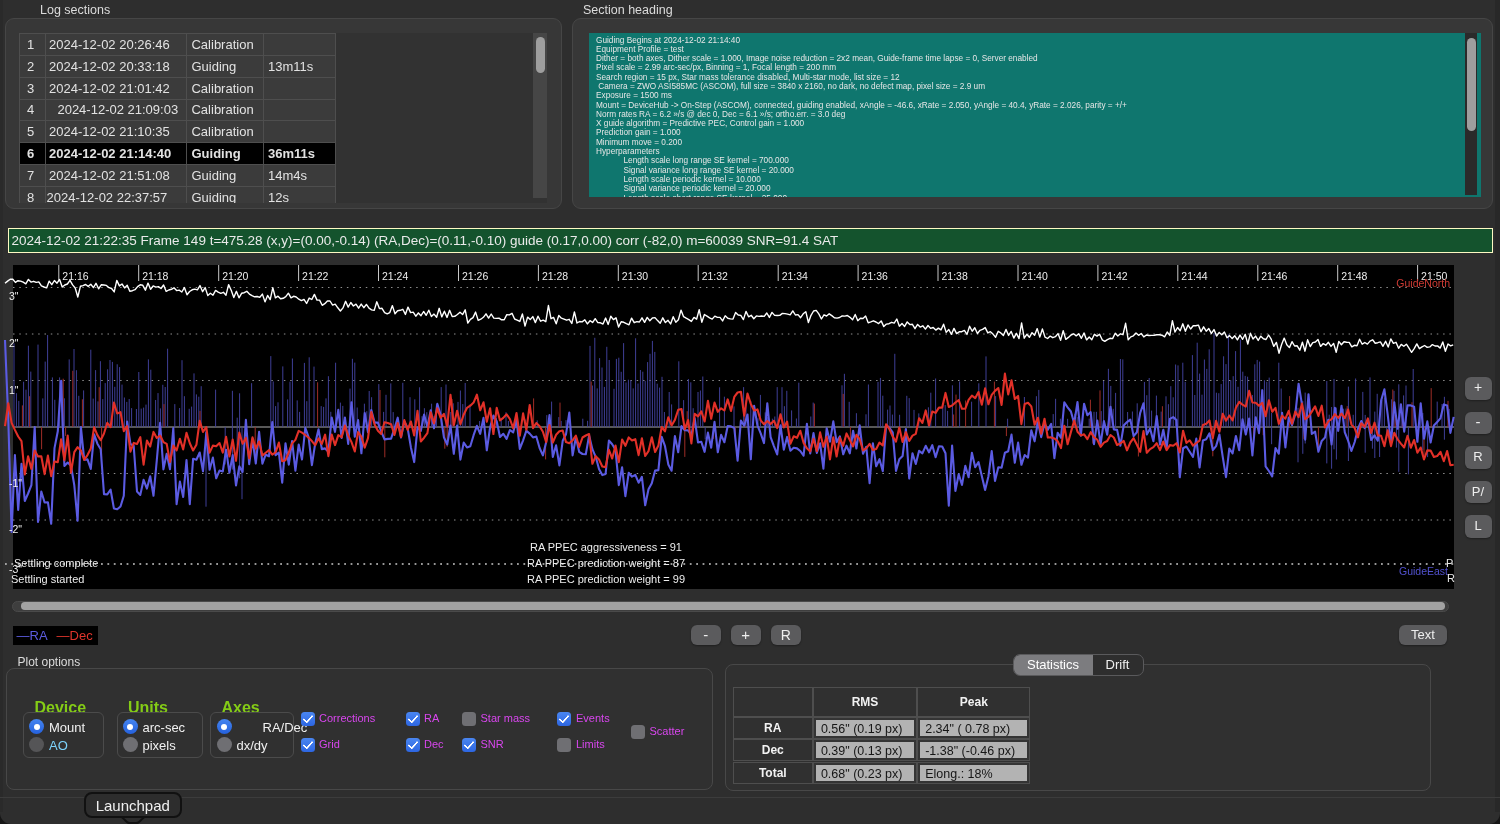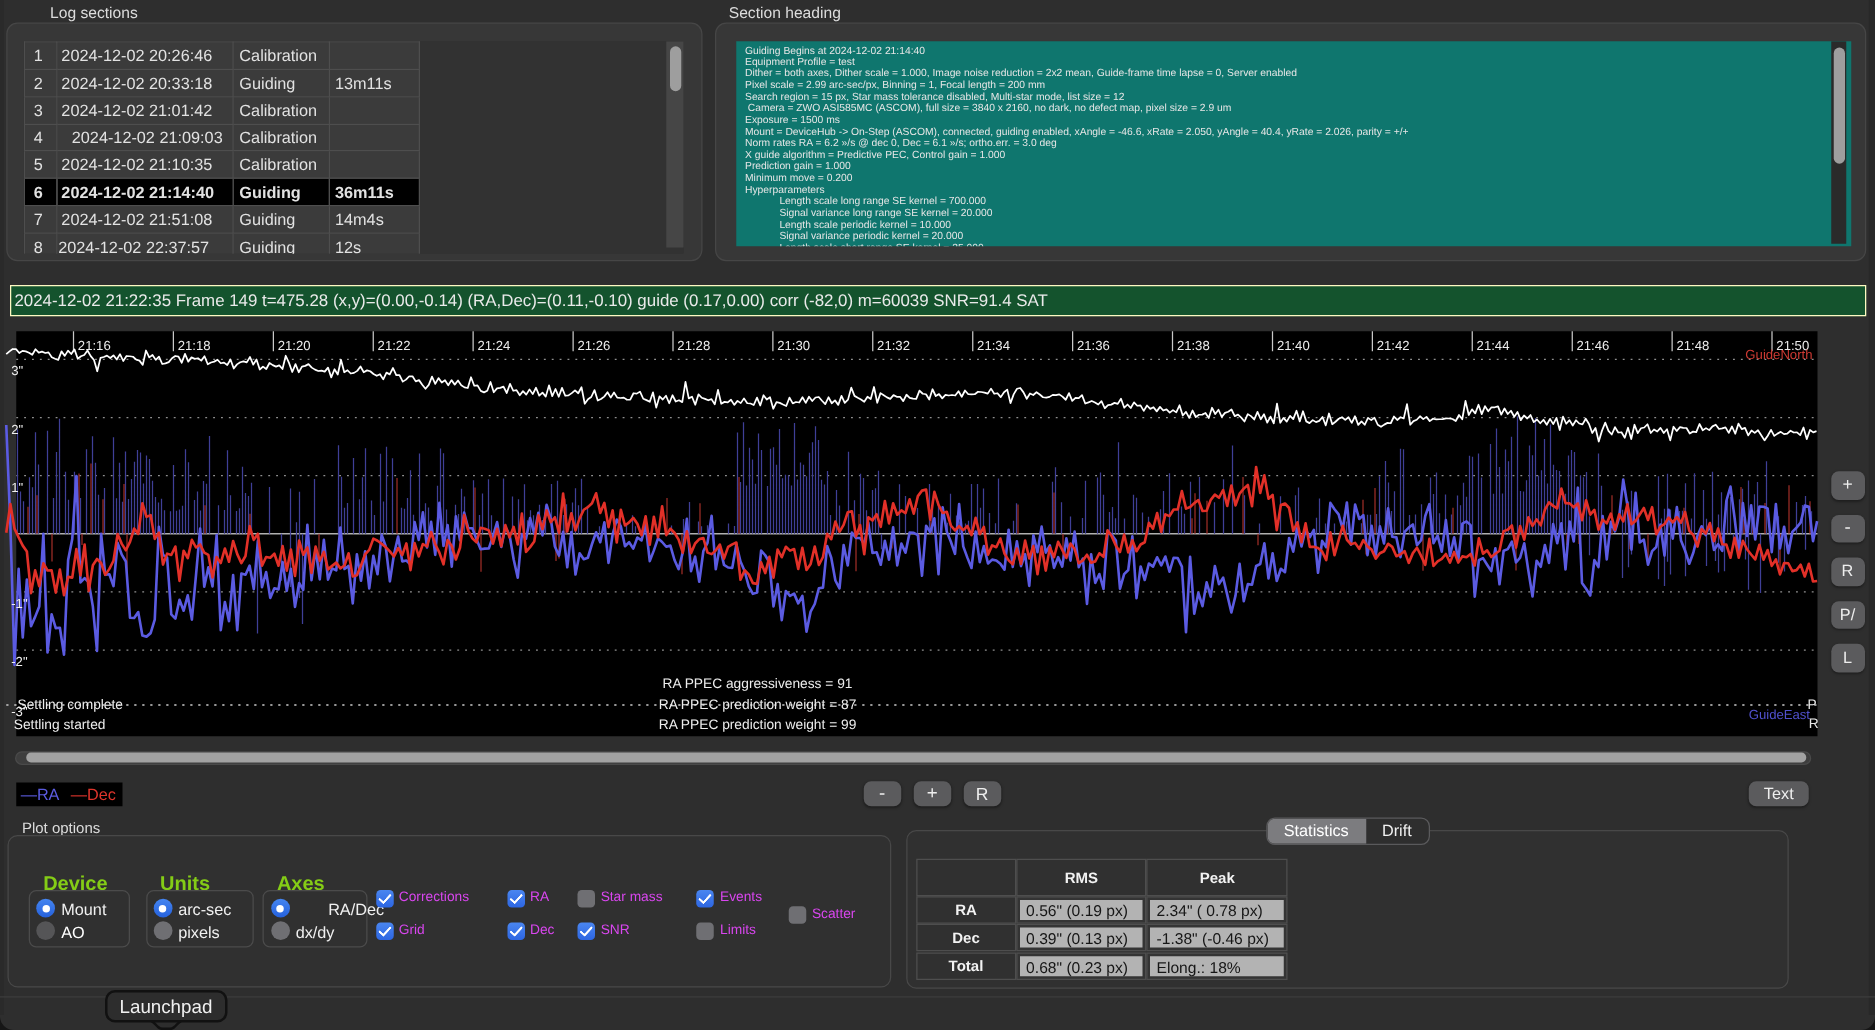--- a/index.html
+++ b/index.html
@@ -214,21 +214,21 @@
 <div class="btn" style="left:1464.5px;top:515px;width:27px;height:22.5px;line-height:22px;">L</div>
 
 <div class="plabel" style="left:17.5px;top:655px;font-size:12px;">Plot options</div>
 <div class="gbox" style="left:6px;top:668px;width:707px;height:122px;"></div>
 
 <div class="glabel" style="left:34.5px;top:698.5px;">Device</div>
 <div class="rbox" style="left:23px;top:711.5px;width:81px;height:46px;"></div>
 <div class="radio on" style="left:29px;top:719px;"></div>
 <div class="rlab" style="left:49px;top:719.5px;">Mount</div>
 <div class="radio dis" style="left:29px;top:737px;"></div>
-<div class="rlab" style="left:49px;top:737.5px;color:#ffffff;">AO</div>
+<div class="rlab" style="left:49px;top:737.5px;color:#7dd3fc;">AO</div>
 
 <div class="glabel" style="left:128px;top:698.5px;">Units</div>
 <div class="rbox" style="left:116.5px;top:711.5px;width:86px;height:46px;"></div>
 <div class="radio on" style="left:122.5px;top:719px;"></div>
 <div class="rlab" style="left:142.5px;top:719.5px;">arc-sec</div>
 <div class="radio off" style="left:122.5px;top:737px;"></div>
 <div class="rlab" style="left:142.5px;top:737.5px;">pixels</div>
 
 <div class="glabel" style="left:221.5px;top:698.5px;">Axes</div>
 <div class="rbox" style="left:210px;top:711.5px;width:84px;height:46px;"></div>

